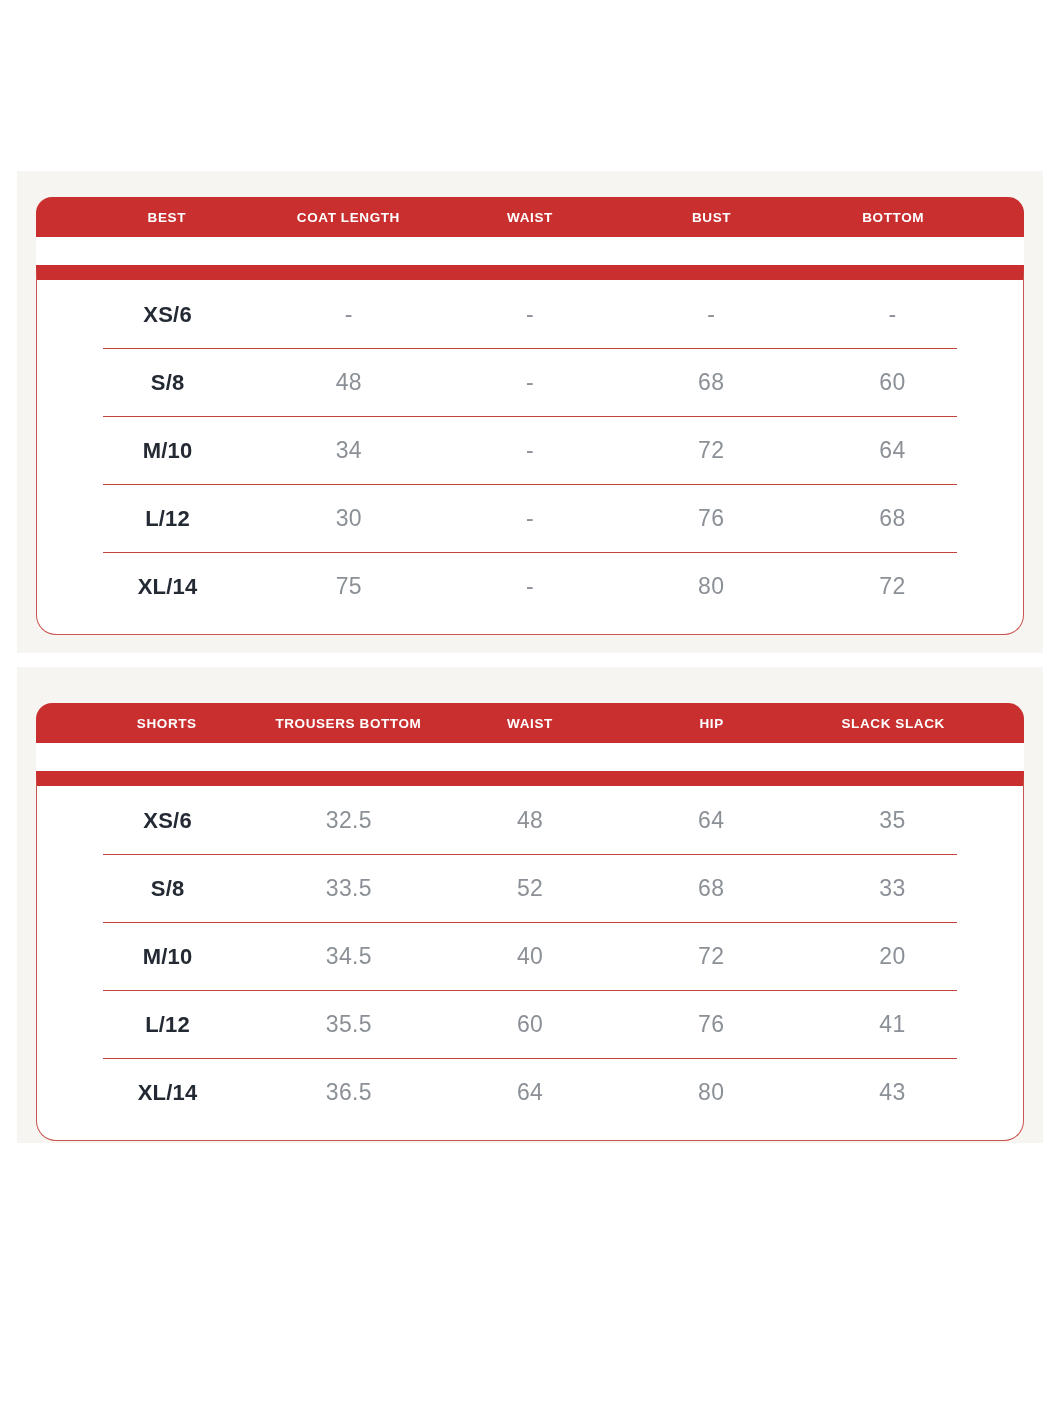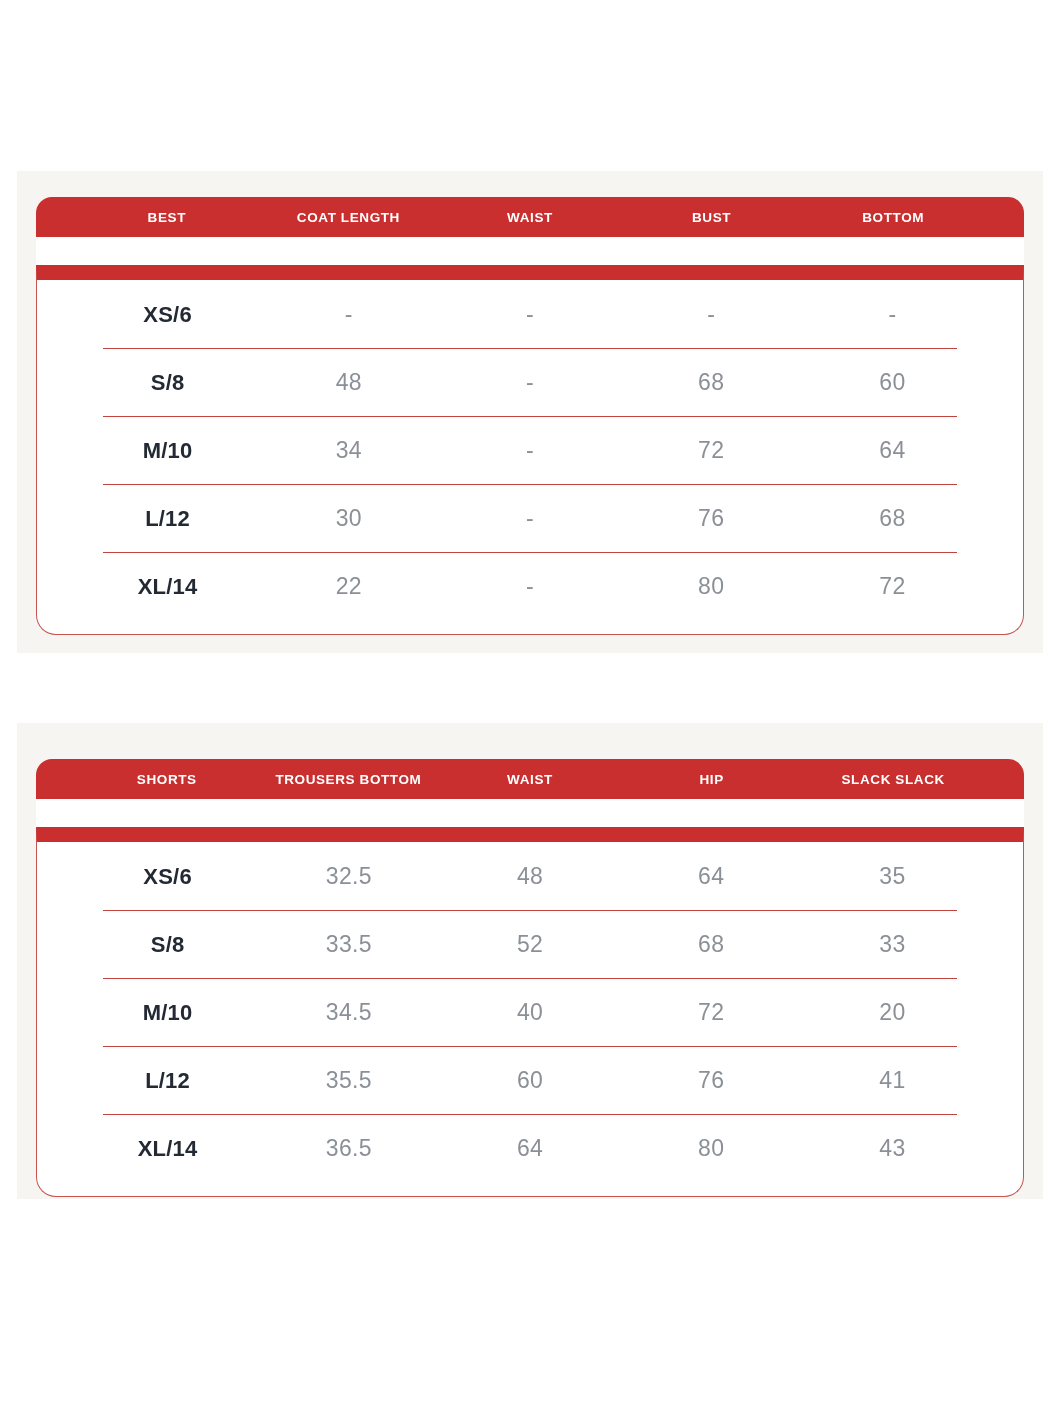--- a/index.html
+++ b/index.html
@@ -21,21 +21,21 @@
     position:relative;
     overflow:hidden;
   }
   .card{
     position:absolute;
     left:17px;
     width:1026px;
     background:var(--card-background);
   }
   .card-1{top:171px;height:482px;}
-  .card-2{top:723px;height:476px;}
+  .card-2{top:667px;height:476px;}
   .size-table{margin:0 19px;}
   .card-1 .size-table{padding-top:26px;}
   .card-2 .size-table{padding-top:36px;}
   .table-header{
     height:40px;
     background:var(--brand-red);
     border-radius:16px 16px 0 0;
     display:grid;
     grid-template-columns:repeat(5,1fr);
     align-items:center;
@@ -135,21 +135,21 @@
         <div class="td size">L/12</div>
         <div class="td">30</div>
         <div class="td">-</div>
         <div class="td">76</div>
         <div class="td">68</div>
       </div>
       <div class="row-sep"></div>
 
       <div class="tr">
         <div class="td size">XL/14</div>
-        <div class="td">22</div>
+        <div class="td">75</div>
         <div class="td">-</div>
         <div class="td">80</div>
         <div class="td">72</div>
       </div>
 
     </div>
   </div>
 </section>
 
 <section class="card card-2">

